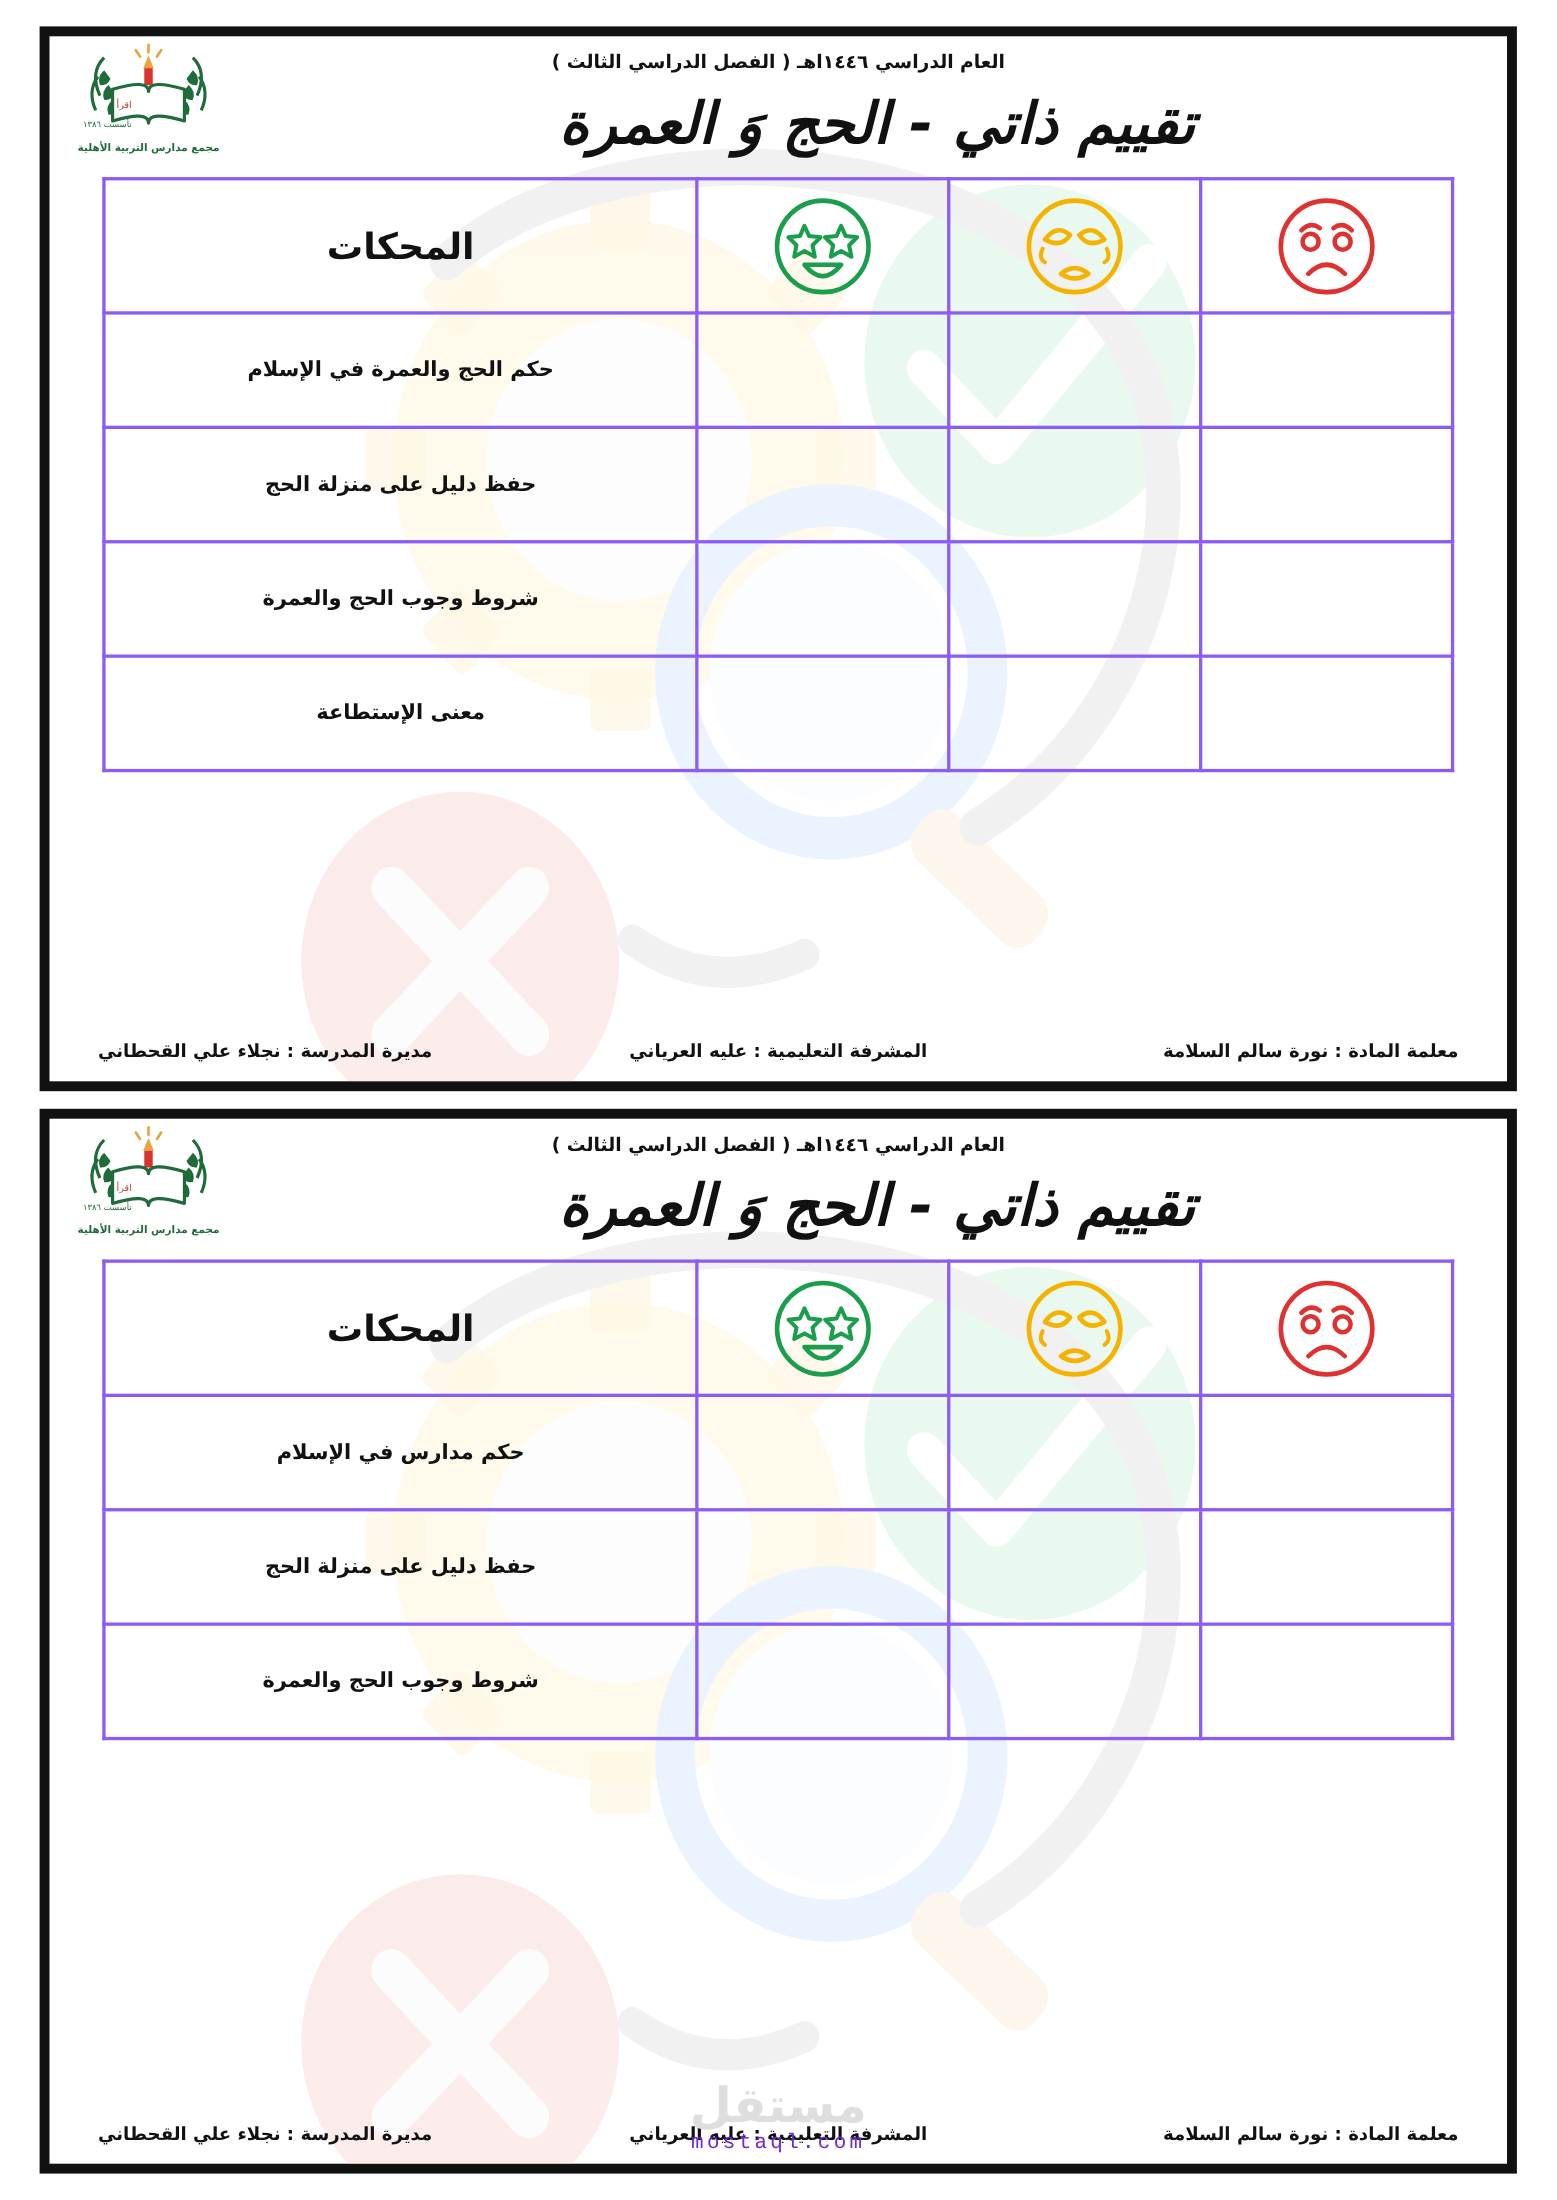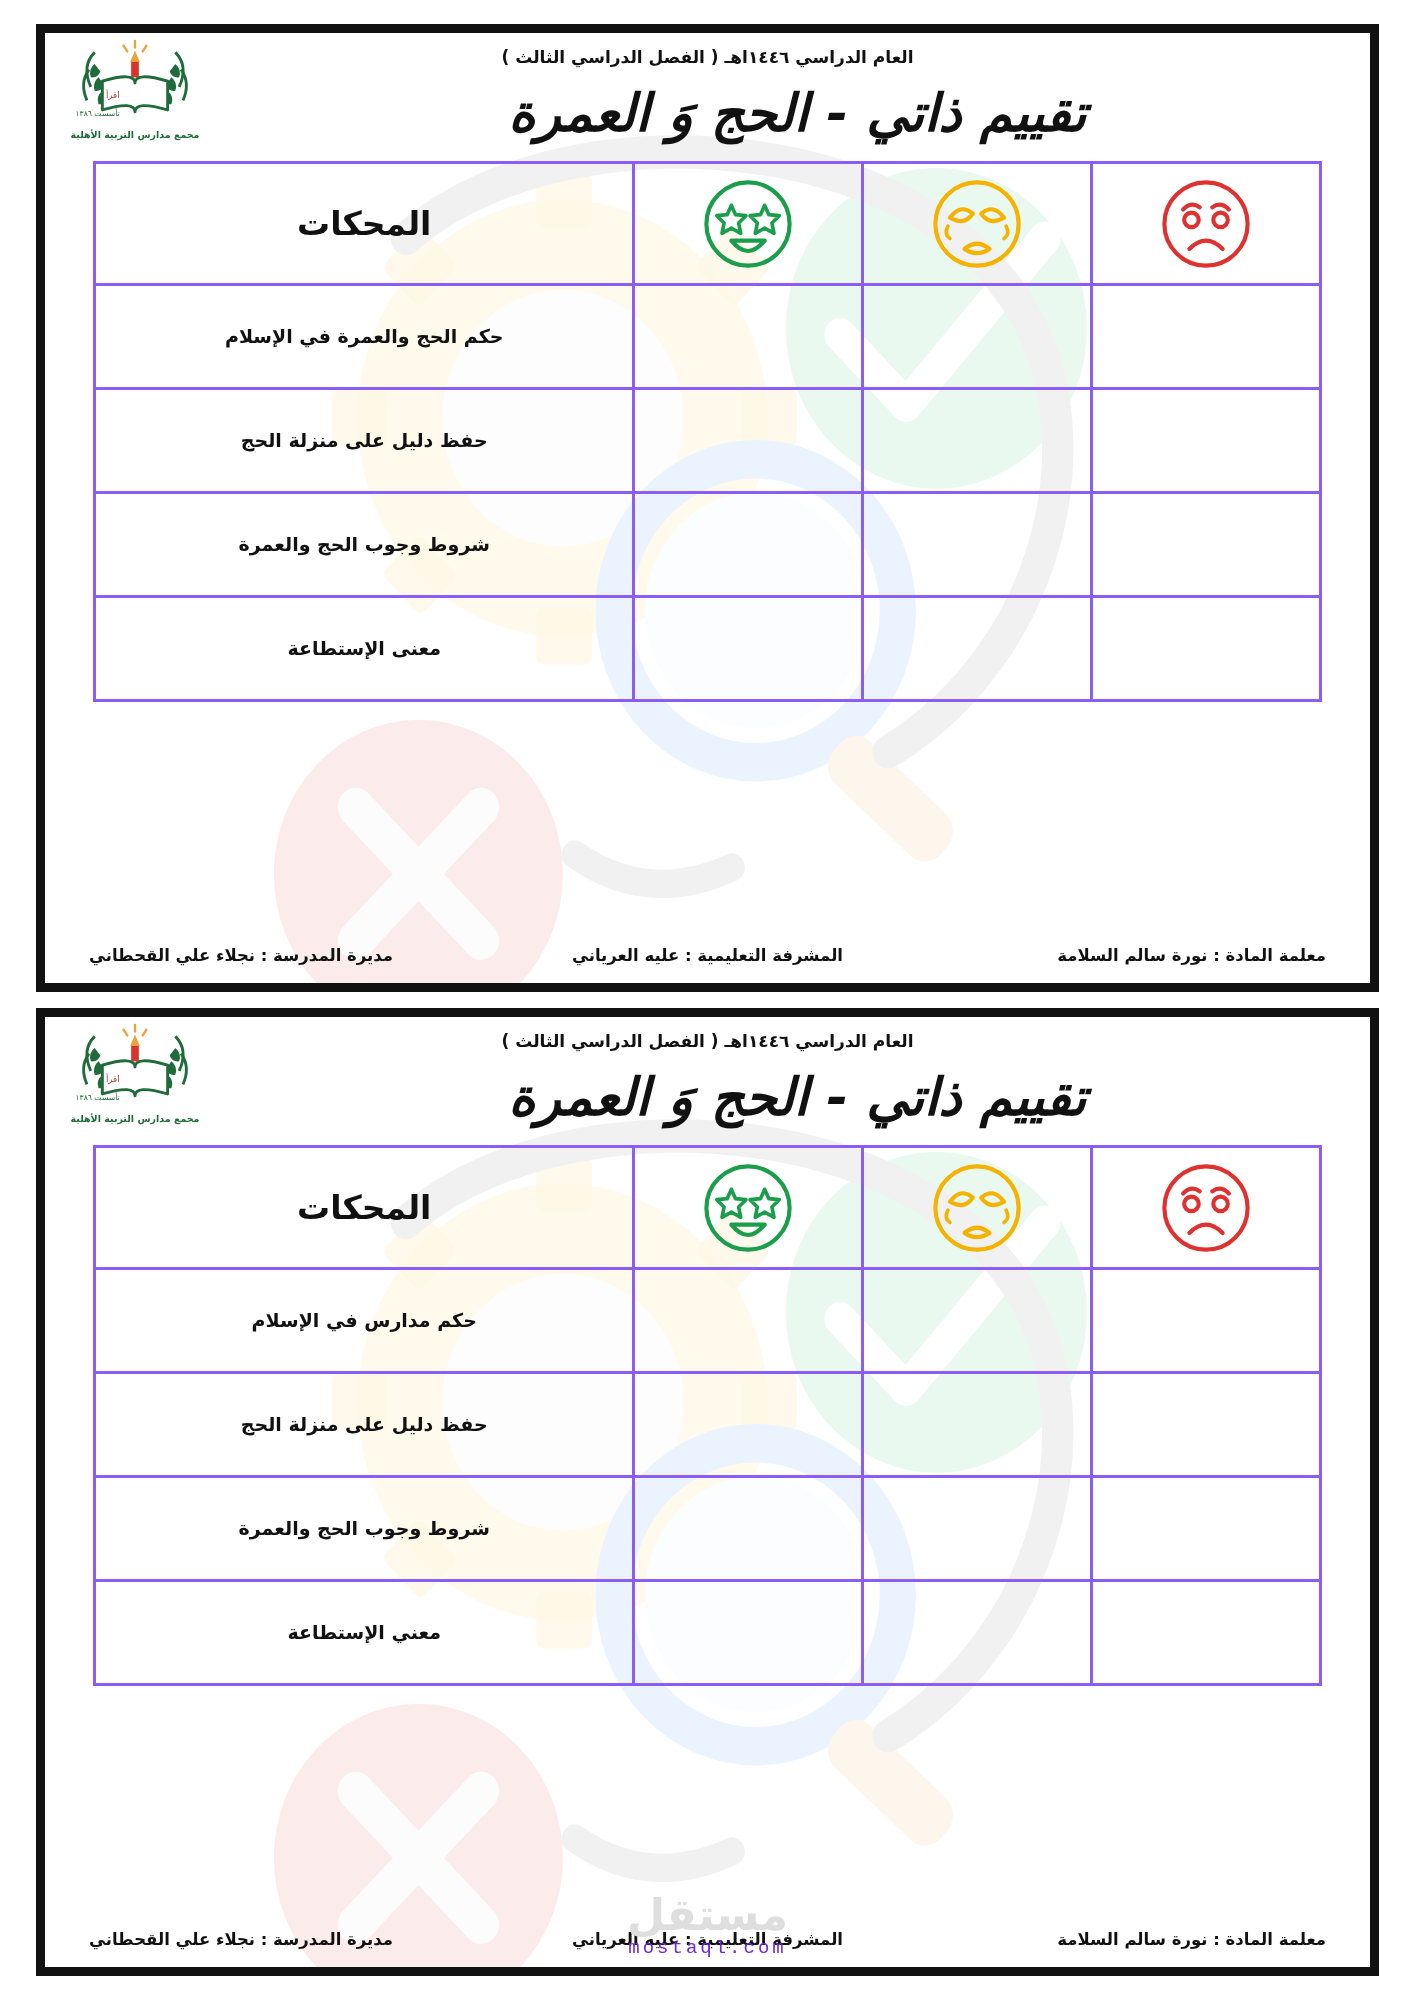--- a/index.html
+++ b/index.html
@@ -448,26 +448,20 @@
               <td class="col-face"></td>
               <td class="col-face"></td>
               <td class="col-crit crit-text">حفظ دليل على منزلة الحج</td>
             </tr>
             <tr class="body-row">
               <td class="col-face"></td>
               <td class="col-face"></td>
               <td class="col-face"></td>
               <td class="col-crit crit-text">شروط وجوب الحج والعمرة</td>
             </tr>
-            <tr class="body-row">
-              <td class="col-face"></td>
-              <td class="col-face"></td>
-              <td class="col-face"></td>
-              <td class="col-crit crit-text">معني الإستطاعة</td>
-            </tr>
           </tbody>
         </table>
       </div>
 
       <div class="page-foot">
         <div class="foot-item f-right">معلمة المادة : نورة سالم السلامة</div>
         <div class="foot-item f-mid">المشرفة التعليمية :  عليه العرياني</div>
         <div class="foot-item f-left">مديرة المدرسة : نجلاء علي القحطاني</div>
       </div>
 

